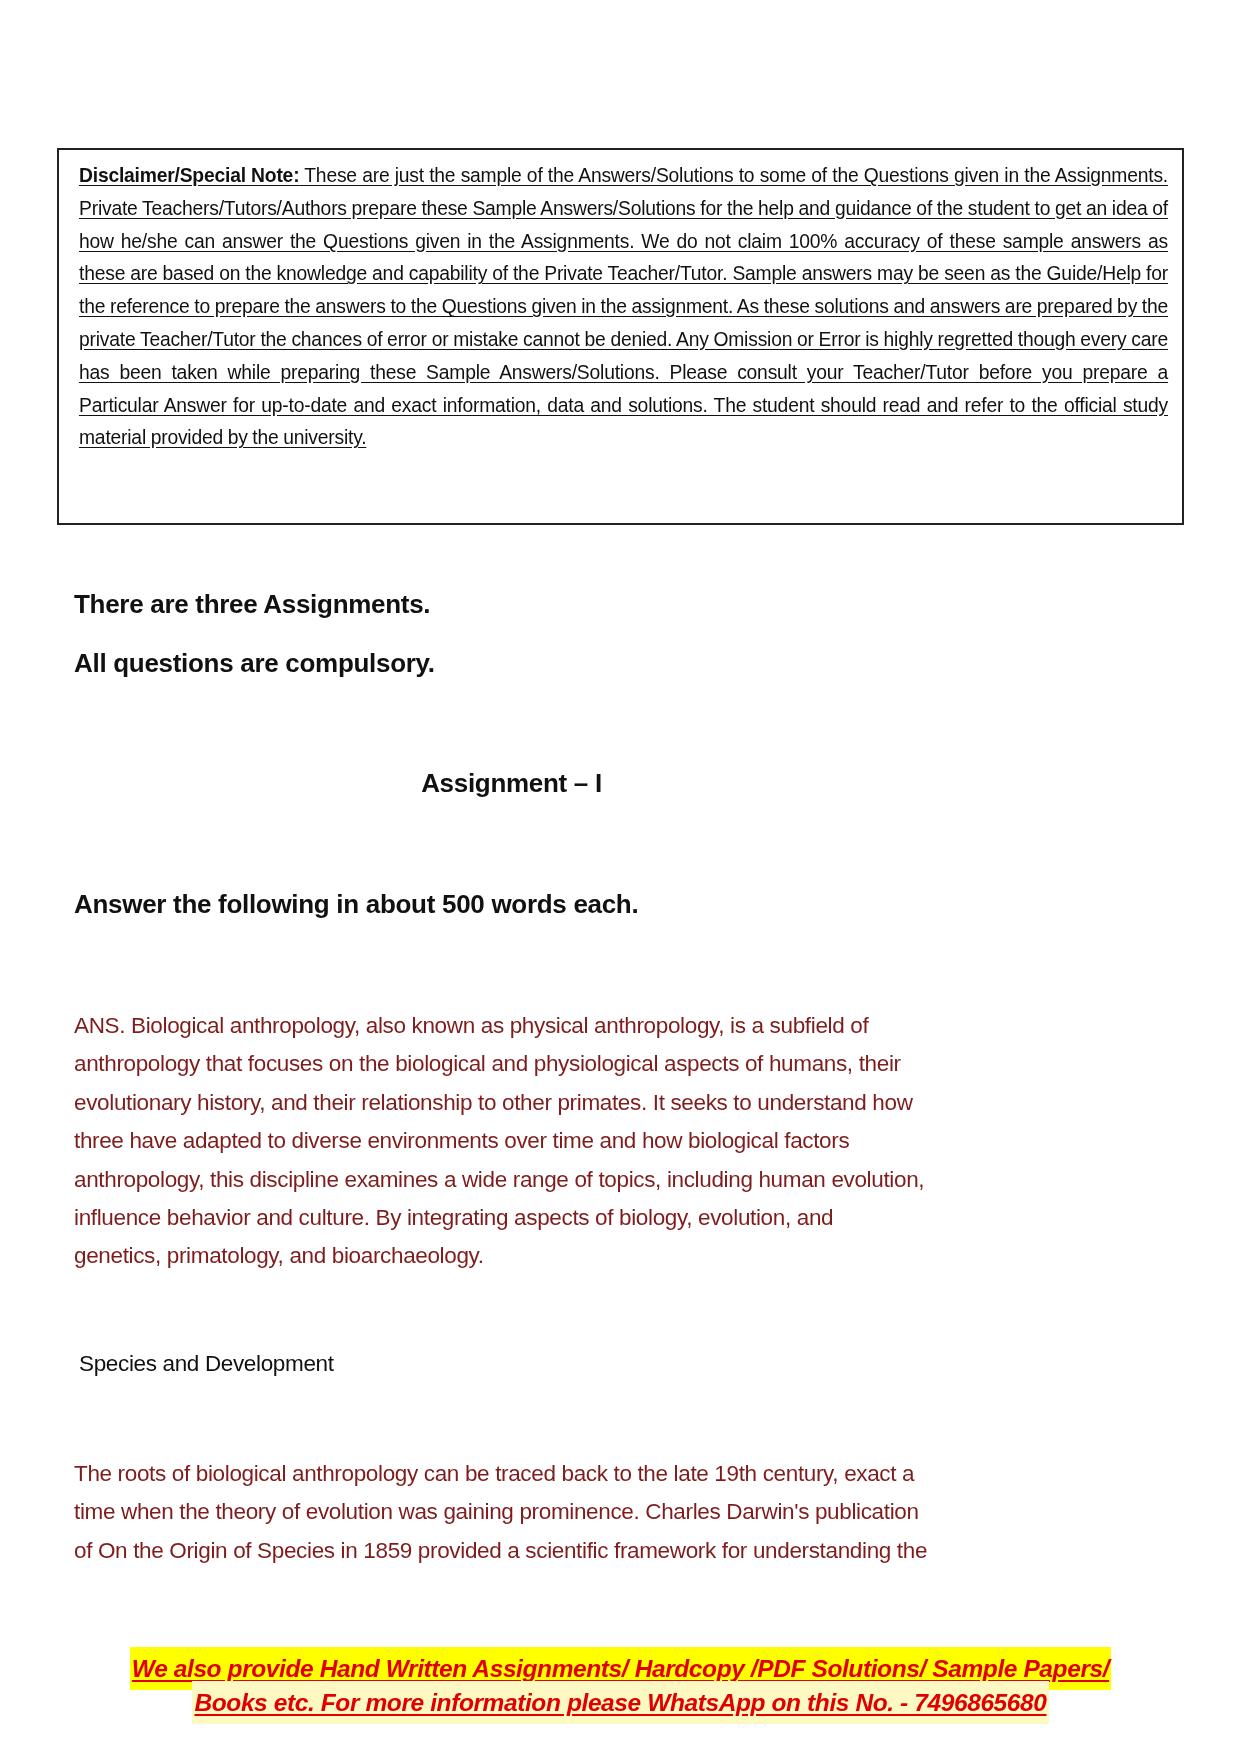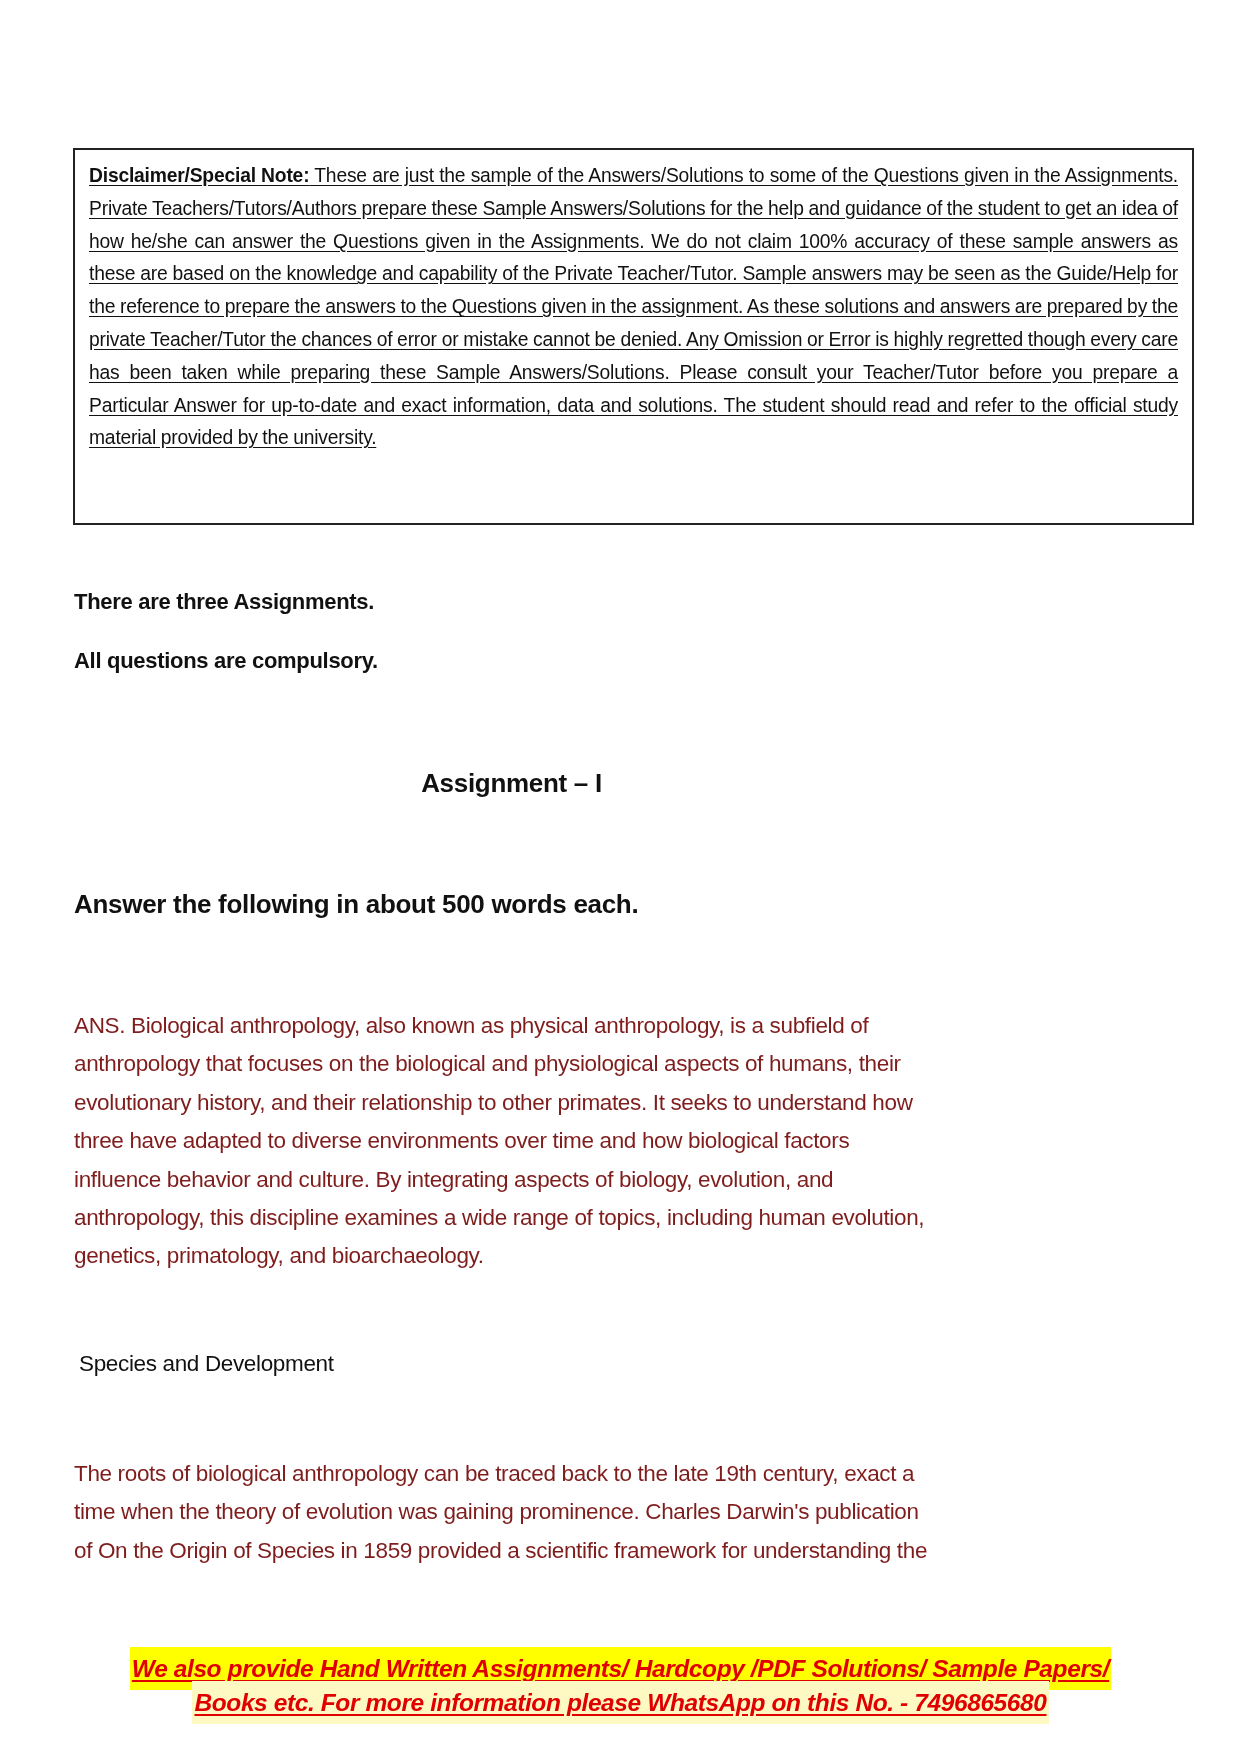--- a/index.html
+++ b/index.html
@@ -16,45 +16,45 @@
       color: #111111;
     }
     .page {
       position: absolute;
       left: 0; top: 0;
       width: 1241px;
       height: 1755px;
     }
     .disclaimer-box {
       position: absolute;
-      left: 73px;
+      left: 57px;
       top: 148px;
       width: 1089px;
       height: 363px;
       border: 2px solid #222222;
-      padding: 10px 14px 0 14px;
+      padding: 10px 14px 0 20px;
       box-sizing: content-box;
     }
     .disclaimer-text {
       font-size: 19.3px;
       line-height: 32.8px;
       text-align: justify;
       text-decoration: underline;
       text-underline-offset: 3px;
       letter-spacing: -0.2px;
       word-spacing: -0.5px;
       color: #111111;
     }
     .disclaimer-text .lead {
       font-weight: bold;
     }
     .intro {
       position: absolute;
       left: 74px;
-      font-size: 22px;
+      font-size: 26px;
       font-weight: bold;
       letter-spacing: -0.3px;
     }
     .intro-1 { top: 589px; }
     .intro-2 { top: 648px; }
     .assignment-title {
       position: absolute;
       left: 0;
       width: 1023px;
       top: 768px;
@@ -139,22 +139,22 @@
   <div class="assignment-title">Assignment – I</div>
 
   <div class="instruction">Answer the following in about 500 words each.</div>
 
 
   <div class="body-para para-ans">
     <span class="line">ANS. Biological anthropology, also known as physical anthropology, is a subfield of</span>
     <span class="line">anthropology that focuses on the biological and physiological aspects of humans, their</span>
     <span class="line">evolutionary history, and their relationship to other primates. It seeks to understand how</span>
     <span class="line">three have adapted to diverse environments over time and how biological factors</span>
+    <span class="line">anthropology, this discipline examines a wide range of topics, including human evolution,</span>
     <span class="line">influence behavior and culture. By integrating aspects of biology, evolution, and</span>
-    <span class="line">anthropology, this discipline examines a wide range of topics, including human evolution,</span>
     <span class="line">genetics, primatology, and bioarchaeology.</span>
   </div>
 
   <div class="subheading">Species and Development</div>
 
   <div class="body-para para-history">
     <span class="line">The roots of biological anthropology can be traced back to the late 19th century, exact a</span>
     <span class="line">time when the theory of evolution was gaining prominence. Charles Darwin's publication</span>
     <span class="line">of On the Origin of Species in 1859 provided a scientific framework for understanding the</span>
   </div>

